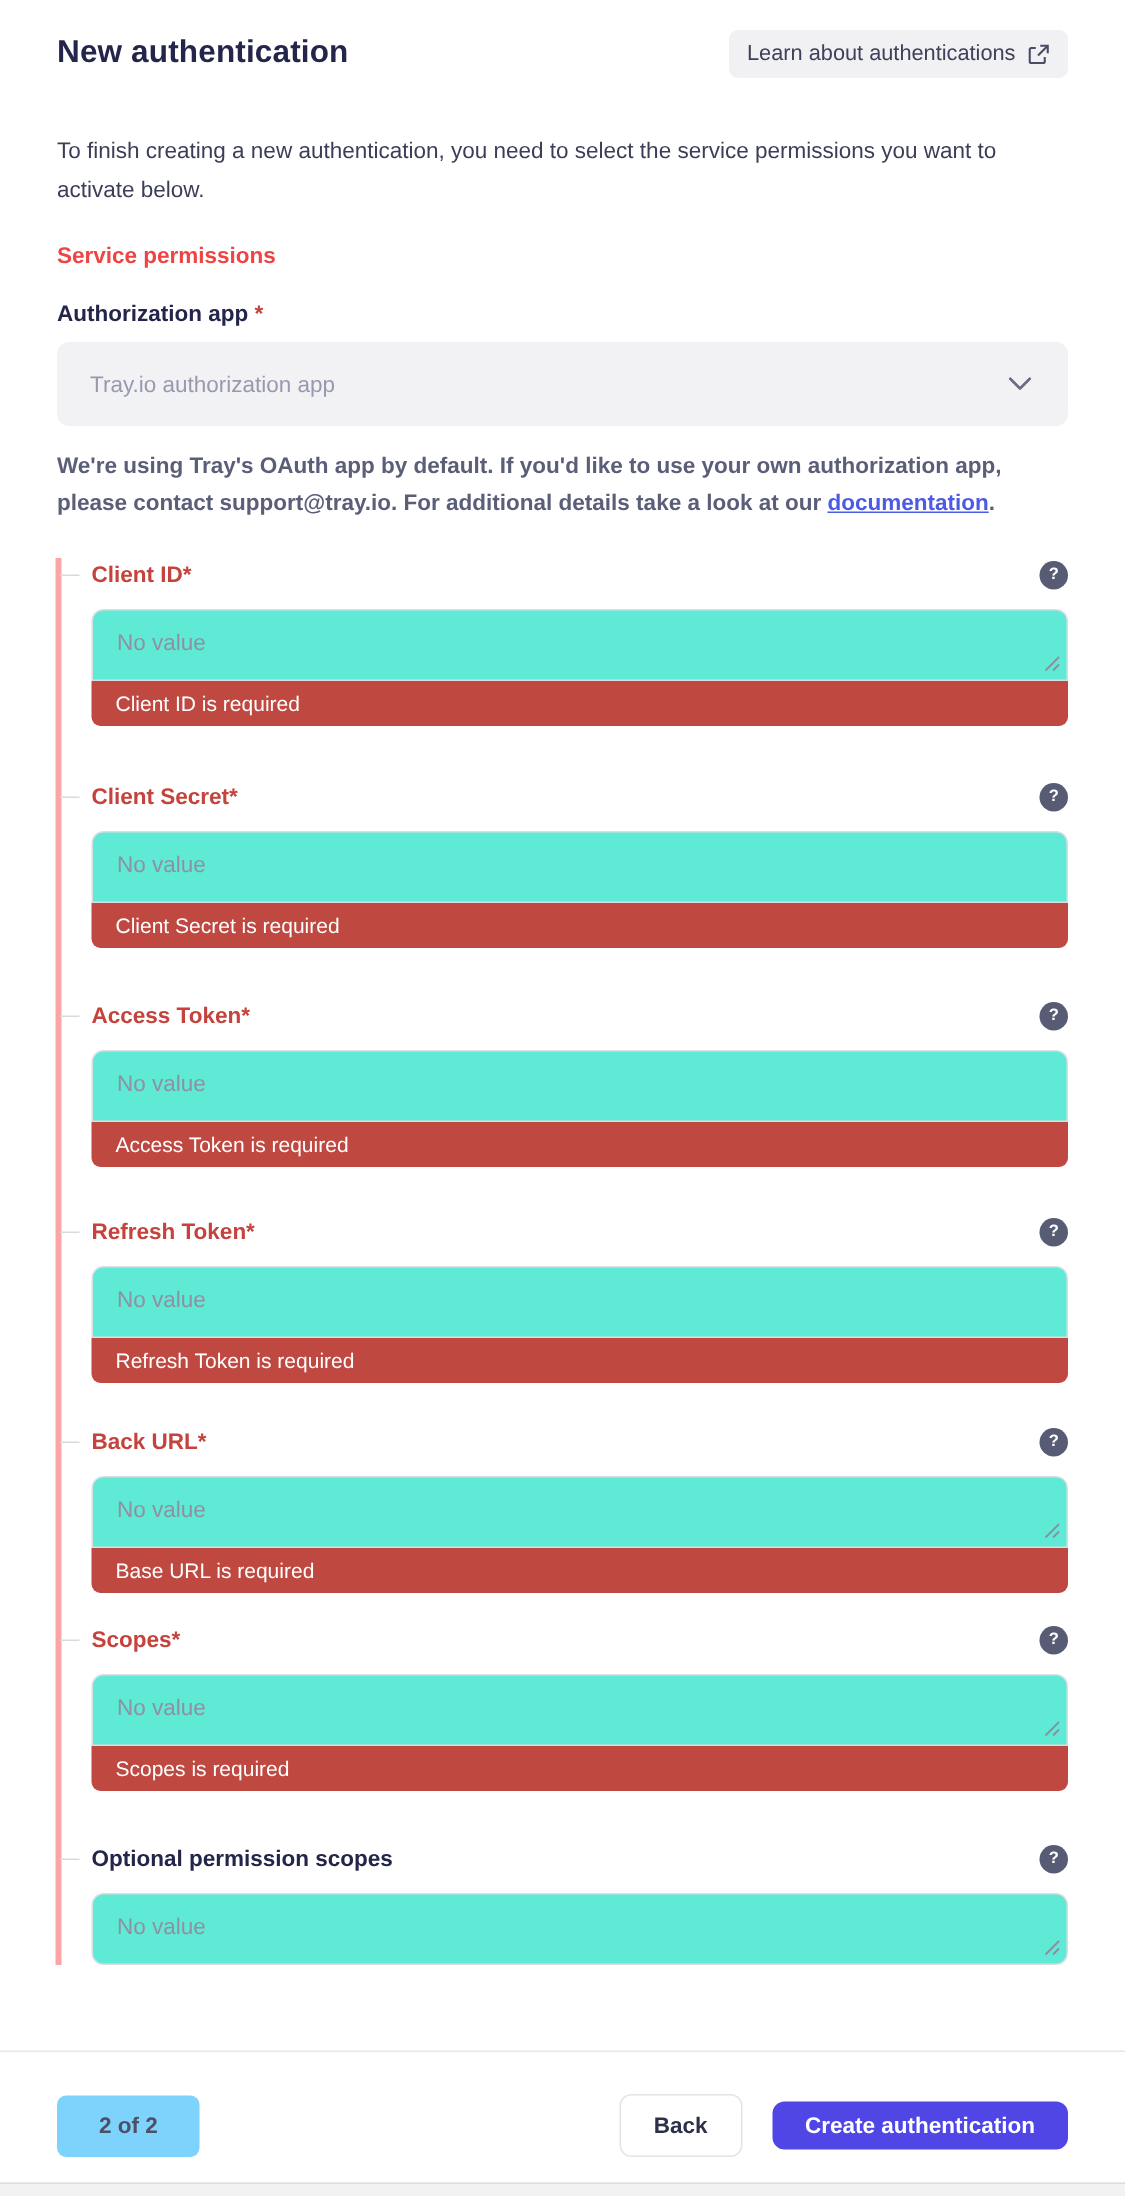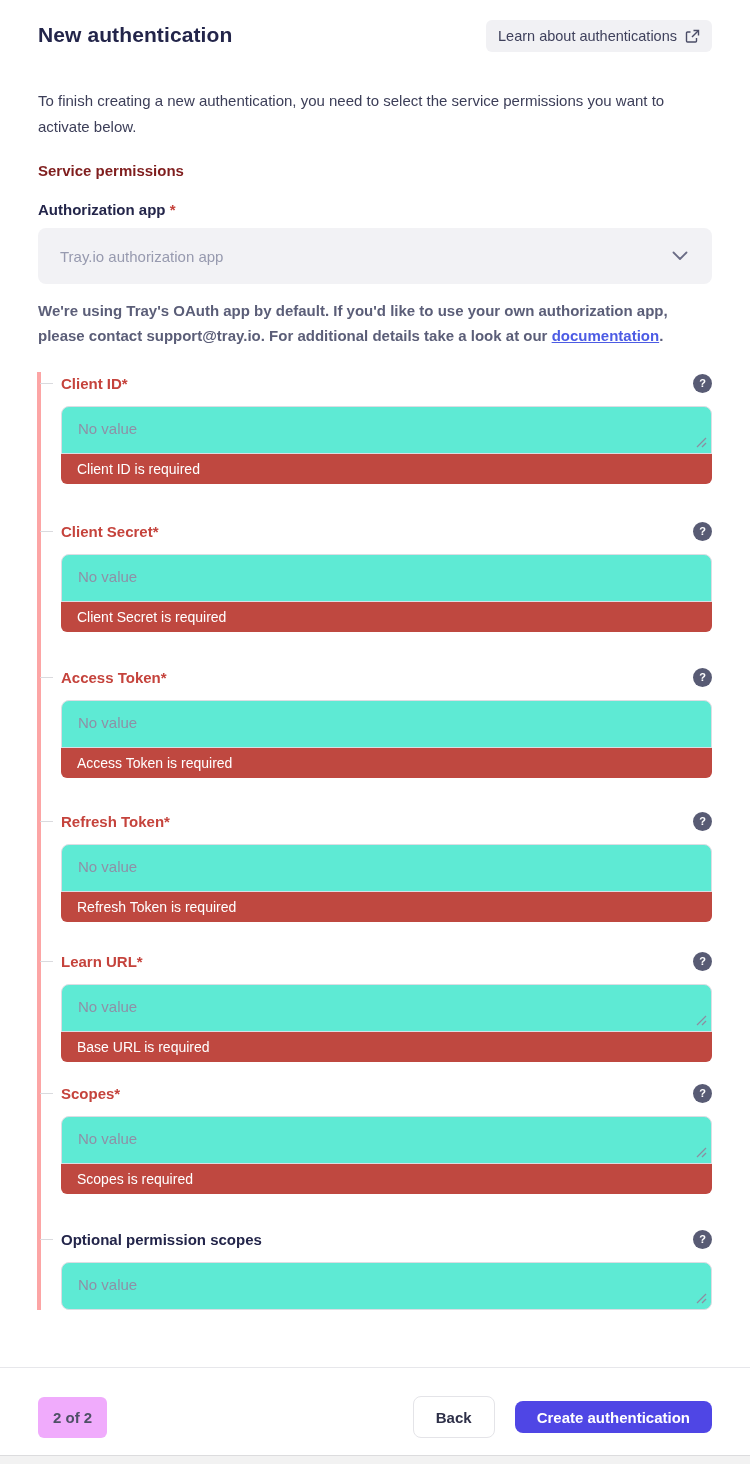--- a/index.html
+++ b/index.html
@@ -13,21 +13,21 @@
   .hdr { display:flex; justify-content:space-between; align-items:flex-start; padding:20px 38px 0 38px; }
   .title { font-size:21px; font-weight:bold; color:#23254a; letter-spacing:.1px; padding-top:3px; }
   .learn-btn {
     display:inline-flex; align-items:center; gap:8px; background:#f1f1f4; border:none;
     border-radius:6px; padding:8px 12px; font-size:14.5px; color:#3f415c; cursor:pointer;
     font-family:"Liberation Sans", sans-serif;
   }
   .learn-btn svg { display:block; }
   
   .intro { margin:36px 38px 0 38px; font-size:15px; line-height:26px; color:#3c3e58; }
-  .sec-heading { margin:22px 38px 0 38px; font-size:15px; font-weight:bold; color:#7f1d1d; }
+  .sec-heading { margin:22px 38px 0 38px; font-size:15px; font-weight:bold; color:#ef4444; }
   .auth-label { margin:22px 38px 0 38px; font-size:15px; font-weight:bold; color:#23254a; }
   .req-star { color:#c5433c; font-weight:bold; }
   
   .select-box {
     margin:10px 38px 0 38px; height:56px; background:#f2f2f5; border-radius:8px;
     display:flex; align-items:center; justify-content:space-between; padding:0 24px 0 22px;
     cursor:pointer;
   }
   .select-value { font-size:15px; color:#979aaf; }
   .select-box svg { display:block; }
@@ -60,22 +60,22 @@
   .error-banner {
     background:#bf4840; color:#ffffff; font-size:14px; line-height:30px; height:30px;
     padding:0 16px; border-radius:0 0 6px 6px; overflow:hidden;
   }
   .mb40 { margin-bottom:36px; } .mb38 { margin-bottom:34px; } .mb36 { margin-bottom:32px; }
   .mb32 { margin-bottom:28px; } .mb22 { margin-bottom:20px; } .mb34 { margin-bottom:34px; }
   
   .footer-divider { position:absolute; left:0; right:0; top:1367px; height:1px; background:#e7e7eb; }
   .footer { position:absolute; left:0; right:0; top:1396px; display:flex; align-items:center;
     justify-content:space-between; padding:0 38px; }
-  .step-badge { background:#f0abfc; color:#4e5066; font-size:15px; font-weight:bold;
-    border-radius:6px; padding:12px 15px; }
+  .step-badge { background:#7dd3fc; color:#4e5066; font-size:15px; font-weight:bold;
+    border-radius:6px; padding:12px 28px; }
   .footer-actions { display:flex; align-items:center; gap:20px; }
   .back-btn {
     background:#ffffff; border:1px solid #e4e4e8; border-radius:8px; height:42px; padding:0 22px;
     font-size:15px; font-weight:600; color:#2e3048; cursor:pointer;
     font-family:"Liberation Sans", sans-serif;
   }
   .create-btn {
     background:#4f46e5; border:none; border-radius:8px; height:32px; padding:0 22px;
     font-size:15px; font-weight:bold; color:#ffffff; cursor:pointer;
     font-family:"Liberation Sans", sans-serif;
@@ -182,21 +182,21 @@
       </div>
       <div class="ta-wrap">
         <textarea placeholder="No value" style=""></textarea>
       </div>
       <div class="error-banner">Refresh Token is required</div>
     </div>
 
     <div class="field has-error mb22">
       <div class="field-label-row">
         <span class="tree-dash"></span>
-        <span class="field-label">Learn URL*</span>
+        <span class="field-label">Back URL*</span>
         <span class="help-icon">
             <span>?</span>
           </span>
       </div>
       <div class="ta-wrap">
         <textarea placeholder="No value" style=""></textarea>
         <svg class="resize-handle" width="11" height="11" viewBox="0 0 11 11" stroke="#8b8da0" stroke-width="1.2">
             <path d="M10 1 L1 10"></path>
             <path d="M10 6 L6 10"></path>
           </svg>

